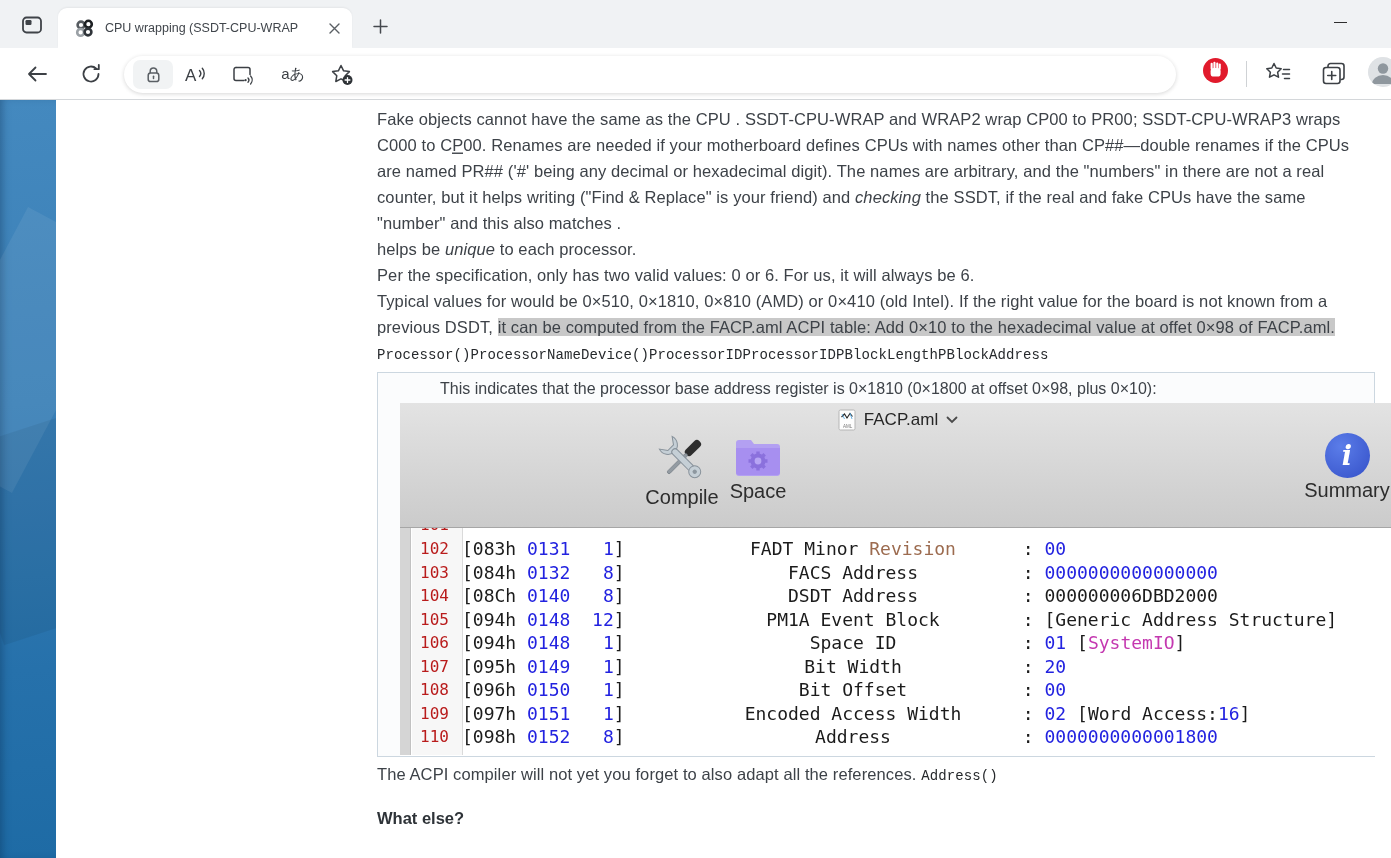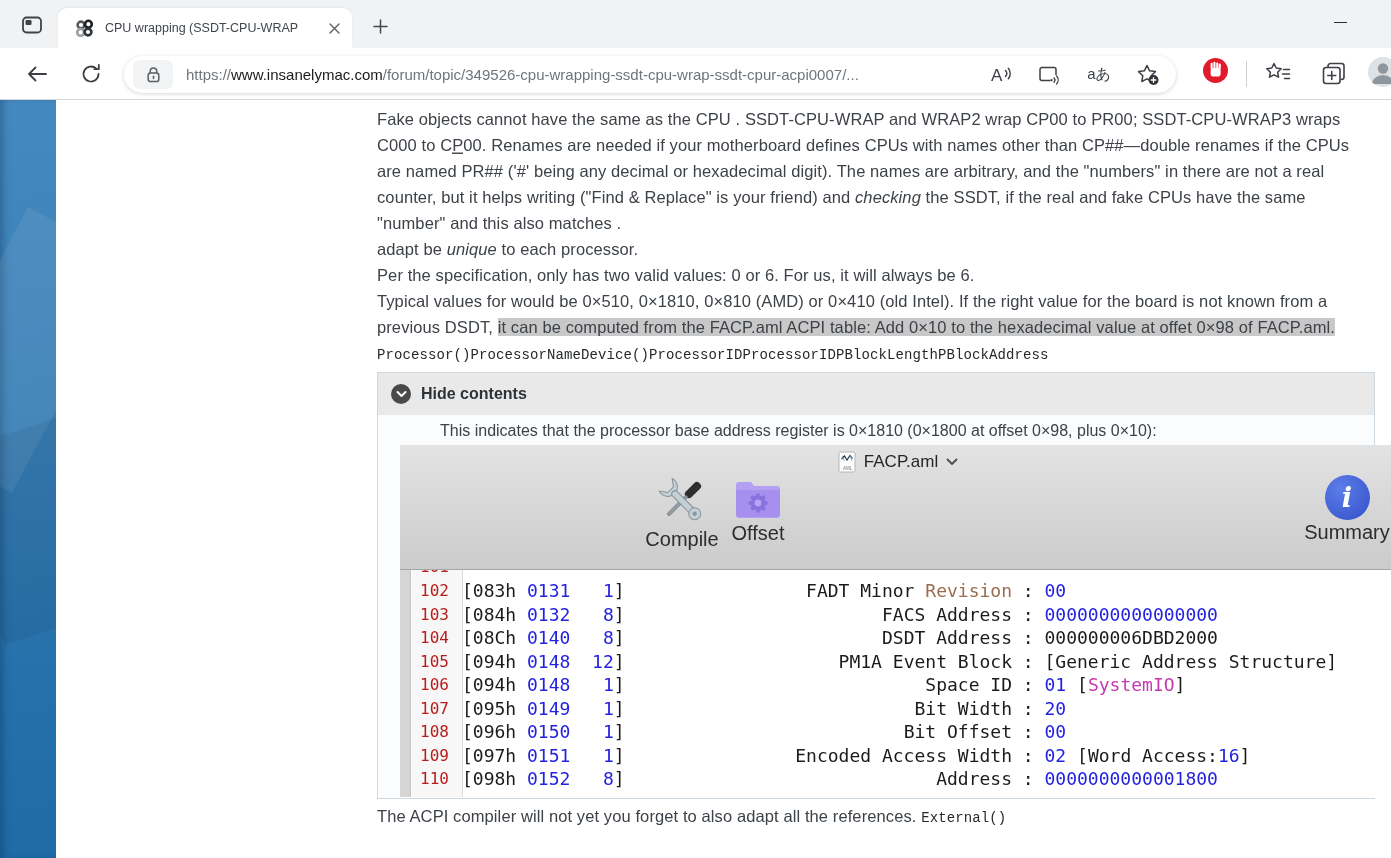--- a/index.html
+++ b/index.html
@@ -64,21 +64,21 @@
     font-family:"DejaVu Serif", serif; font-style:italic; font-weight:bold; font-size:27px; color:#fff; }
 
   .shot-code { position:relative; height:227px; background:#fff; overflow:hidden; font-family:"DejaVu Sans Mono", monospace; font-size:18px; }
   .winedge { position:absolute; left:0; top:0; width:11px; height:100%; background:#d5d5d5; border-right:1px solid #c2c2c2; }
   .gutterbg { position:absolute; left:12px; top:0; width:51px; height:100%; background:#f7f7f7; border-right:1px solid #dadada; }
   .crow { display:flex; line-height:23.5px; padding-left:12px; position:relative; white-space:pre; }
   .crow-partial { height:9px; overflow:hidden; }
   .crow-partial .crow-inner { margin-top:-15px; }
   .cln { flex:0 0 44px; text-align:right; padding-right:7px; color:#b91c1c; font-size:16px; }
   .clhs { flex:0 0 232px; margin-left:6px; }
-  .clabel { flex:0 0 318px; text-align:right; }
+  .clabel { flex:0 0 318px; text-align:center; }
   .c-k { color:#1b1b1b; } .c-b { color:#2222e0; } .c-br { color:#9c6b4f; } .c-m { color:#c438b0; }
 
   .after { margin-top:4px; }
   .whatelse { margin-top:20px; font-weight:bold; font-size:16.5px; color:#2e3338; }
 
   svg { display:block; }
 </style>
 </head>
 <body>
 
@@ -131,21 +131,20 @@
     </div>
 
     <div class="omnibox">
       <span class="site-chip">
         <svg width="15" height="18" viewBox="0 0 15 18">
           <path d="M4.2 7 V5.2 a3.3 3.3 0 0 1 6.6 0 V7" fill="none" stroke="#5a5f64" stroke-width="1.5"></path>
           <rect x="2.2" y="7" width="10.6" height="8.6" rx="2.4" fill="none" stroke="#5a5f64" stroke-width="1.5"></rect>
           <path d="M7.5 10.2 V12.4" stroke="#5a5f64" stroke-width="1.5" stroke-linecap="round"></path>
         </svg>
       </span>
-      <span class="url"><span>https://</span><span class="domain">www.insanelymac.com</span><span>/forum/topic/349526-cpu-wrapping-ssdt-cpu-wrap-ssdt-cpur-acpi0007/...</span></span>
       <span class="ob-icons">
         <span>
           <svg width="24" height="22" viewBox="0 0 24 22">
             <text x="2" y="17" font-family="Liberation Sans, sans-serif" font-size="17" fill="#3c4045">A</text>
             <path d="M16.5 6.5 a4.5 4.5 0 0 1 0 6" fill="none" stroke="#3c4045" stroke-width="1.4" stroke-linecap="round"></path>
             <path d="M19.3 4.3 a8 8 0 0 1 0 10.4" fill="none" stroke="#3c4045" stroke-width="1.4" stroke-linecap="round"></path>
           </svg>
         </span>
         <span>
           <svg width="24" height="22" viewBox="0 0 24 22">
@@ -202,34 +201,26 @@
   </div>
 
   <div class="page">
     <div class="bluebar">
       <div class="facet1"></div>
         <div class="facet2"></div>
     </div>
 
     <div class="forum">
       <div class="ftext"><span>Fake objects cannot have the same as the CPU . SSDT-CPU-WRAP and WRAP2 wrap CP00 to PR00; SSDT-CPU-WRAP3 wraps C000 to C</span><span class="seg-u">P</span><span>00. Renames are needed if your motherboard defines CPUs with names other than CP##—double renames if the CPUs are named PR## ('#' being any decimal or hexadecimal digit). The names are arbitrary, and the "numbers" in there are not a real counter, but it helps writing ("Find &amp; Replace" is your friend) and </span><span class="seg-i">checking</span><span> the SSDT, if the real and fake CPUs have the same "number" and this also matches .</span></div>
-      <div class="ftext"><span>adapt be </span><span class="seg-i">unique</span><span> to each processor.</span></div>
+      <div class="ftext"><span>helps be </span><span class="seg-i">unique</span><span> to each processor.</span></div>
       <div class="ftext"><span>Per the specification, only has two valid values: 0 or 6. For us, it will always be 6.</span></div>
       <div class="ftext"><span>Typical values for would be 0×510, 0×1810, 0×810 (AMD) or 0×410 (old Intel). If the right value for the board is not known from a previous DSDT, </span><span class="seg-hl">it can be computed from the FACP.aml ACPI table: Add 0×10 to the hexadecimal value at offet 0×98 of FACP.aml.</span></div>
       <div class="ftext"><span class="seg-mono">Processor()ProcessorNameDevice()ProcessorIDProcessorIDPBlockLengthPBlockAddress</span></div>
 
       <div class="spoiler">
-        <div class="spoiler-header">
-          <span class="chev-circle">
-            <svg width="11" height="8" viewBox="0 0 11 8">
-                <path d="M1.5 2 L5.5 6 L9.5 2" fill="none" stroke="#fff" stroke-width="2" stroke-linecap="round" stroke-linejoin="round"></path>
-              </svg>
-          </span>
-          <span class="spoiler-title">Hide contents</span>
-        </div>
         <div class="spoiler-body">
           <div class="spoiler-intro">This indicates that the processor base address register is 0×1810 (0×1800 at offset 0×98, plus 0×10):</div>
 
           <div class="shot">
             <div class="shot-toolbar">
               <div class="mac-title">
                 <svg width="18" height="22" viewBox="0 0 18 22">
                   <rect x="1" y="1" width="16" height="20" rx="1.5" fill="#fdfdfd" stroke="#b5b5b5"></rect>
                   <path d="M3.5 8 l3 -3 2.5 4 3 -4.5 2.5 3" fill="none" stroke="#2a2a2a" stroke-width="1.1"></path>
                   <path d="M4 5 l2.5 5 M12 4 l2 6" fill="none" stroke="#4aa3e0" stroke-width=".8"></path>
@@ -262,21 +253,21 @@
                   <path d="M3 8 a3 3 0 0 1 3 -3 h12 l3 4 h23 a3 3 0 0 1 3 3 v26 a3 3 0 0 1 -3 3 h-38 a3 3 0 0 1 -3 -3 z" fill="#b3a0f2"></path>
                   <path d="M3 13 h44 v24 a3 3 0 0 1 -3 3 h-38 a3 3 0 0 1 -3 -3 z" fill="#a78ff0"></path>
                   <g fill="#8b71dd">
                     <circle cx="25" cy="26" r="7.5"></circle>
                     <g stroke="#8b71dd" stroke-width="3.4">
                       <path d="M25 16.5 v19 M15.5 26 h19 M18.3 19.3 l13.4 13.4 M31.7 19.3 L18.3 32.7"></path>
                     </g>
                   </g>
                   <circle cx="25" cy="26" r="3.4" fill="#b7a5f4"></circle>
                 </svg>
-                <div class="tb-label">Offset</div>
+                <div class="tb-label">Space</div>
               </div>
 
               <div class="tb-item tb-summary">
                 <div class="summary-i">i</div>
                 <div class="tb-label">Summary</div>
               </div>
             </div>
 
             <div class="shot-code">
               <div class="winedge"></div>
@@ -291,16 +282,17 @@
                   <div class="crow"><div class="crow-inner" style="display: flex; width: 100%;"><span class="cln">107</span><span class="clhs"><span class="c-k">[095h </span><span class="c-b">0149</span><span class="c-k">   </span><span class="c-b">1</span><span class="c-k">]</span></span><span class="clabel"><span class="c-k">Bit Width</span></span><span class="csep c-k"> : </span><span class="cval"><span class="c-b">20</span></span></div></div>
                   <div class="crow"><div class="crow-inner" style="display: flex; width: 100%;"><span class="cln">108</span><span class="clhs"><span class="c-k">[096h </span><span class="c-b">0150</span><span class="c-k">   </span><span class="c-b">1</span><span class="c-k">]</span></span><span class="clabel"><span class="c-k">Bit Offset</span></span><span class="csep c-k"> : </span><span class="cval"><span class="c-b">00</span></span></div></div>
                   <div class="crow"><div class="crow-inner" style="display: flex; width: 100%;"><span class="cln">109</span><span class="clhs"><span class="c-k">[097h </span><span class="c-b">0151</span><span class="c-k">   </span><span class="c-b">1</span><span class="c-k">]</span></span><span class="clabel"><span class="c-k">Encoded Access Width</span></span><span class="csep c-k"> : </span><span class="cval"><span class="c-b">02</span><span class="c-k"> [Word Access:</span><span class="c-b">16</span><span class="c-k">]</span></span></div></div>
                   <div class="crow"><div class="crow-inner" style="display: flex; width: 100%;"><span class="cln">110</span><span class="clhs"><span class="c-k">[098h </span><span class="c-b">0152</span><span class="c-k">   </span><span class="c-b">8</span><span class="c-k">]</span></span><span class="clabel"><span class="c-k">Address</span></span><span class="csep c-k"> : </span><span class="cval"><span class="c-b">0000000000001800</span></span></div></div>
                 </div>
             </div>
           </div>
         </div>
       </div>
 
-      <div class="ftext after"><span>The ACPI compiler will not yet you forget to also adapt all the references. </span><span class="seg-mono">External()</span></div>
+      <div class="ftext after"><span>The ACPI compiler will not yet you forget to also adapt all the references. </span><span class="seg-mono">Address()</span></div>
+      <div class="whatelse">What else?</div>
     </div>
   </div>
 </div>
 
 </body></html>

